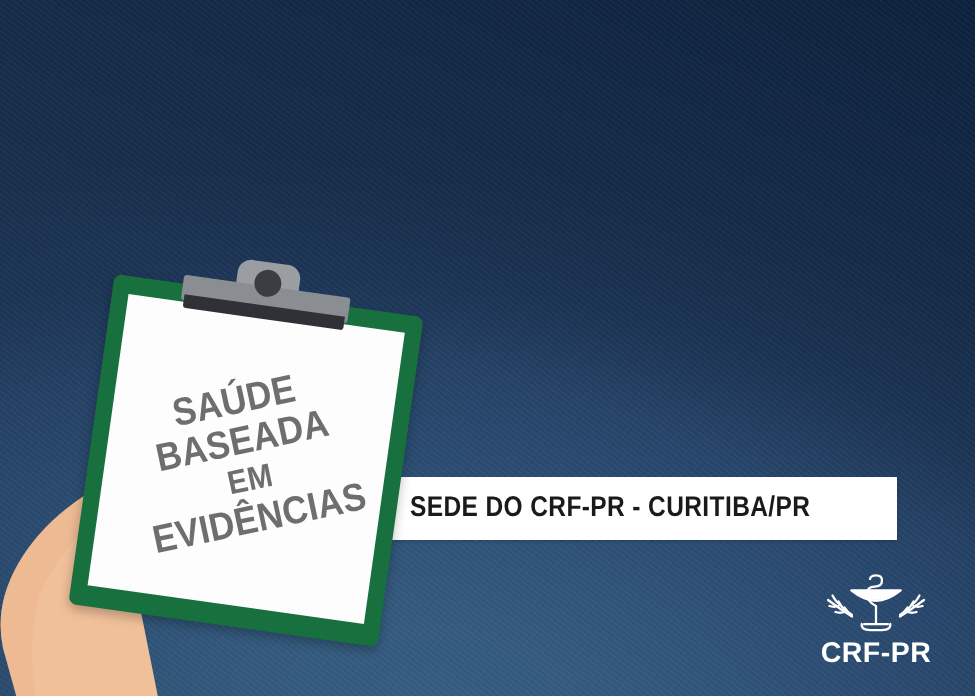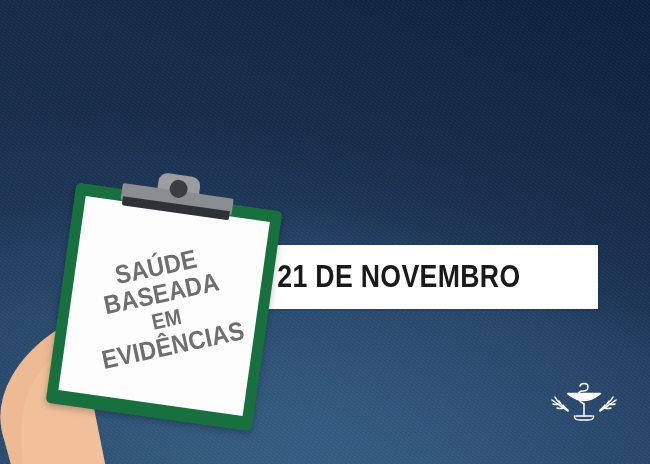--- a/index.html
+++ b/index.html
@@ -236,24 +236,24 @@
 </head>
 <body>
 
 <div class="poster">
 
   <div class="bg-base"></div>
   <div class="bg-vignette"></div>
   <div class="bg-noise"></div>
 
 
-  <div class="infobar infobar-date">
-    <span class="bar-text date-text">21 DE NOVEMBRO</span>
+
+  <div class="infobar infobar-place">
+    <span class="bar-text place-text">SEDE DO CRF-PR - CURITIBA/PR</span>
   </div>
-
 
   <div class="hand-layer">
     <svg width="210" height="232" viewBox="0 0 210 232">
       <path d="M18 232 L8 196 Q2 168 18 140 Q34 112 66 92 Q86 79 98 76 Q112 73 116 82
                Q120 92 108 102 L82 124 Q76 130 80 134 Q84 138 92 133 L118 116
                Q130 109 137 118 Q144 127 132 137 L106 160 Q98 167 101 177
                L112 232 Z" fill="#f0c09a"></path>
       <path d="M18 232 L8 196 Q2 168 18 140 Q34 112 66 92 L78 104
                Q44 130 32 162 Q24 190 30 232 Z" fill="#e8b48c" opacity="0.45"></path>
     </svg>
@@ -299,15 +299,16 @@
         <path d="M11 28 Q14 29 17 28"></path>
 
         <path d="M70 20 Q62 26 54 31"></path>
         <path d="M67 17 Q65 21 62 23"></path>
         <path d="M63 21 Q61 25 58 27"></path>
         <path d="M59 25 Q57 28 54 30"></path>
         <path d="M69 24 Q66 25 63 24"></path>
         <path d="M65 28 Q62 29 59 28"></path>
       </g>
     </svg>
+    <span class="logo-text">CRF-PR</span>
   </div>
 
 </div>
 
 </body></html>

